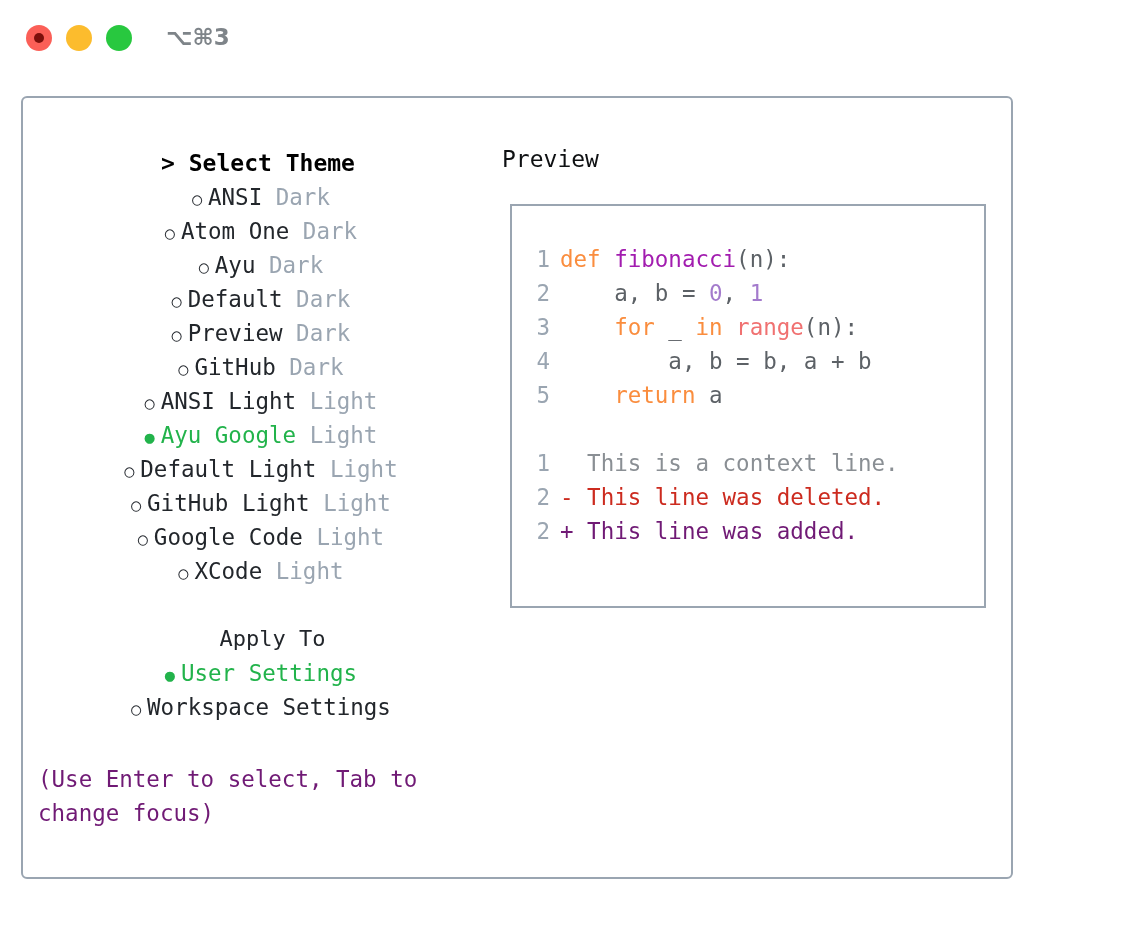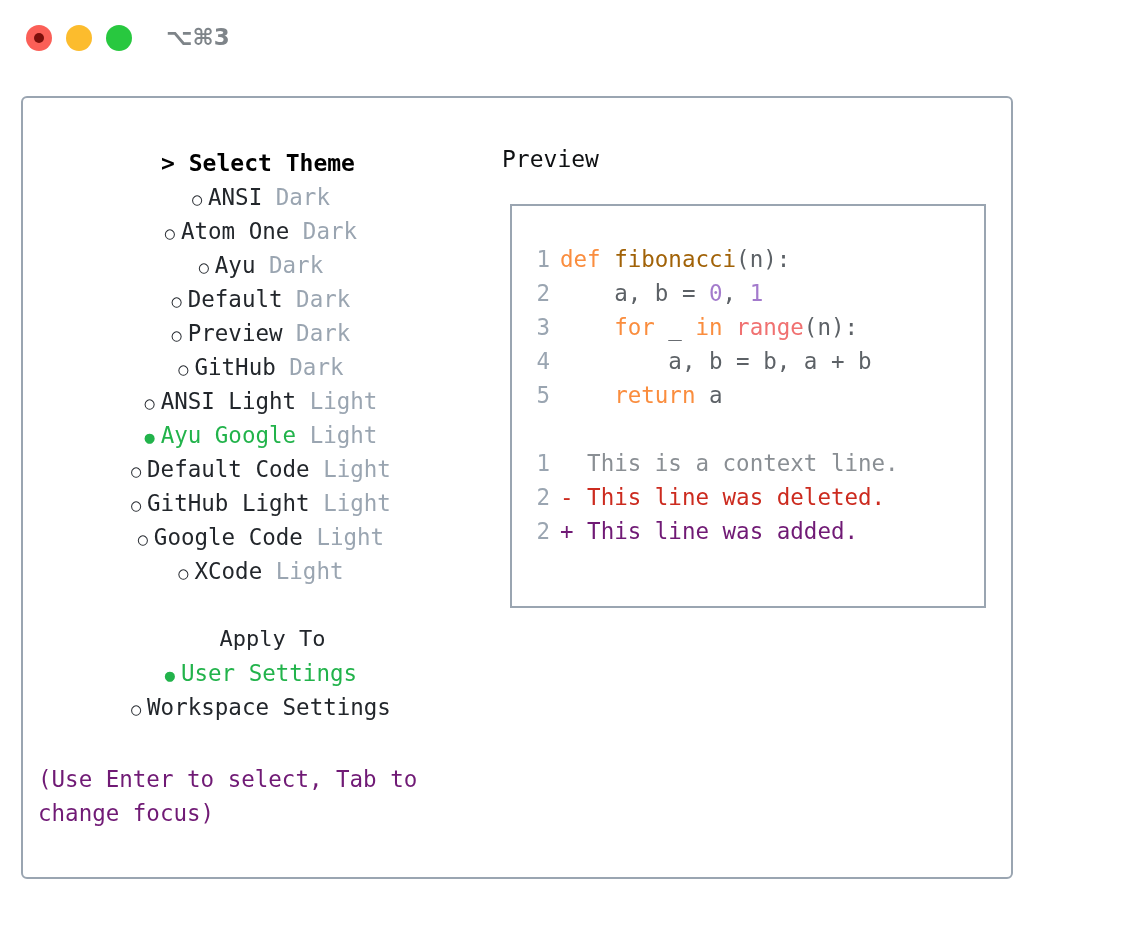--- a/index.html
+++ b/index.html
@@ -158,21 +158,21 @@
   }
   .code-line { white-space: pre; height: 34px; }
   .ln {
     display: inline-block;
     width: 22px;
     text-align: right;
     color: #9aa5b1;
     margin-right: 10px;
   }
   .kw   { color: #fa8d3e; }
-  .fn   { color: #a16207; margin-top: 6px; }
+  .fn   { color: #a21caf; margin-top: 6px; }
   .num  { color: #a37acc; }
   .bi   { color: #f07171; }
   .pl   { color: #5c6166; }
   .spacer-line { height: 34px; }
   .diff-ctx  { color: #8a8f94; }
   .diff-del  { color: #cc2b1f; }
   .diff-add  { color: #701a75; }
 </style>
 </head>
 <body>
@@ -195,21 +195,21 @@
 
       <div id="theme-list">
           <div class="row"><span class="marker bullet-empty"></span><span class="theme-name">ANSI</span> <span class="theme-variant">Dark</span></div>
           <div class="row"><span class="marker bullet-empty"></span><span class="theme-name">Atom One</span> <span class="theme-variant">Dark</span></div>
           <div class="row"><span class="marker bullet-empty"></span><span class="theme-name">Ayu</span> <span class="theme-variant">Dark</span></div>
           <div class="row"><span class="marker bullet-empty"></span><span class="theme-name">Default</span> <span class="theme-variant">Dark</span></div>
           <div class="row"><span class="marker bullet-empty"></span><span class="theme-name">Preview</span> <span class="theme-variant">Dark</span></div>
           <div class="row"><span class="marker bullet-empty"></span><span class="theme-name">GitHub</span> <span class="theme-variant">Dark</span></div>
           <div class="row"><span class="marker bullet-empty"></span><span class="theme-name">ANSI Light</span> <span class="theme-variant">Light</span></div>
           <div class="row selected"><span class="marker bullet-filled"></span><span class="theme-name">Ayu Google</span> <span class="theme-variant">Light</span></div>
-          <div class="row"><span class="marker bullet-empty"></span><span class="theme-name">Default Code</span> <span class="theme-variant">Light</span></div>
+          <div class="row"><span class="marker bullet-empty"></span><span class="theme-name">Default Light</span> <span class="theme-variant">Light</span></div>
           <div class="row"><span class="marker bullet-empty"></span><span class="theme-name">GitHub Light</span> <span class="theme-variant">Light</span></div>
           <div class="row"><span class="marker bullet-empty"></span><span class="theme-name">Google Code</span> <span class="theme-variant">Light</span></div>
           <div class="row"><span class="marker bullet-empty"></span><span class="theme-name">XCode</span> <span class="theme-variant">Light</span></div>
         </div>
 
       <div class="spacer-line"></div>
 
       <div id="apply-header">Apply To</div>
 
       <div id="apply-list">

